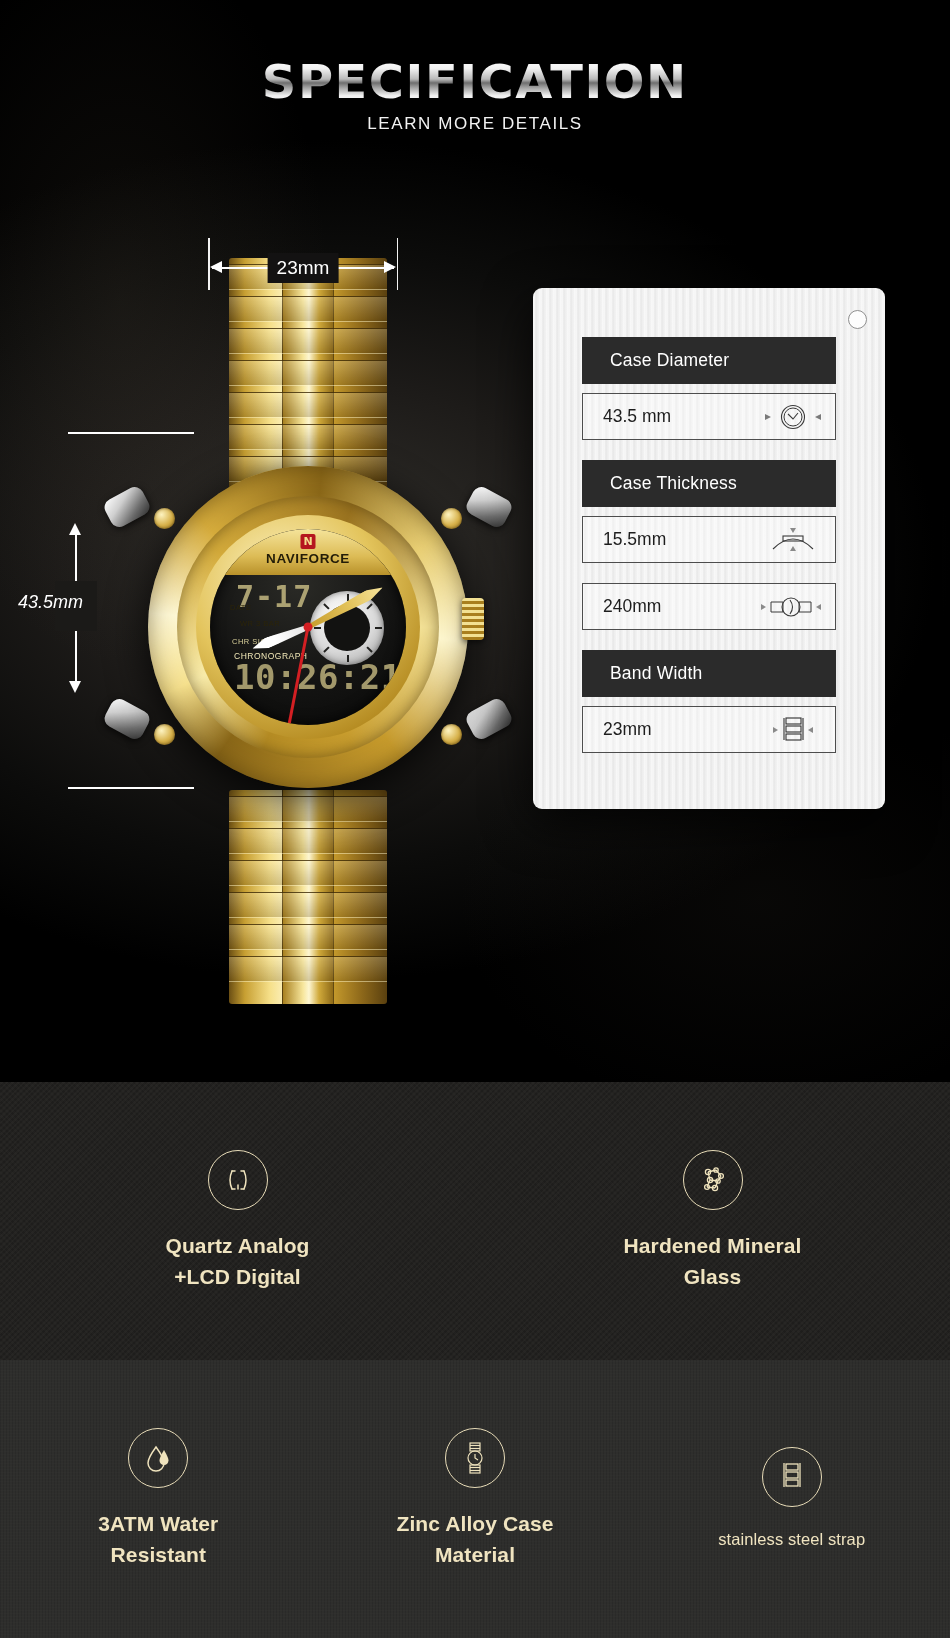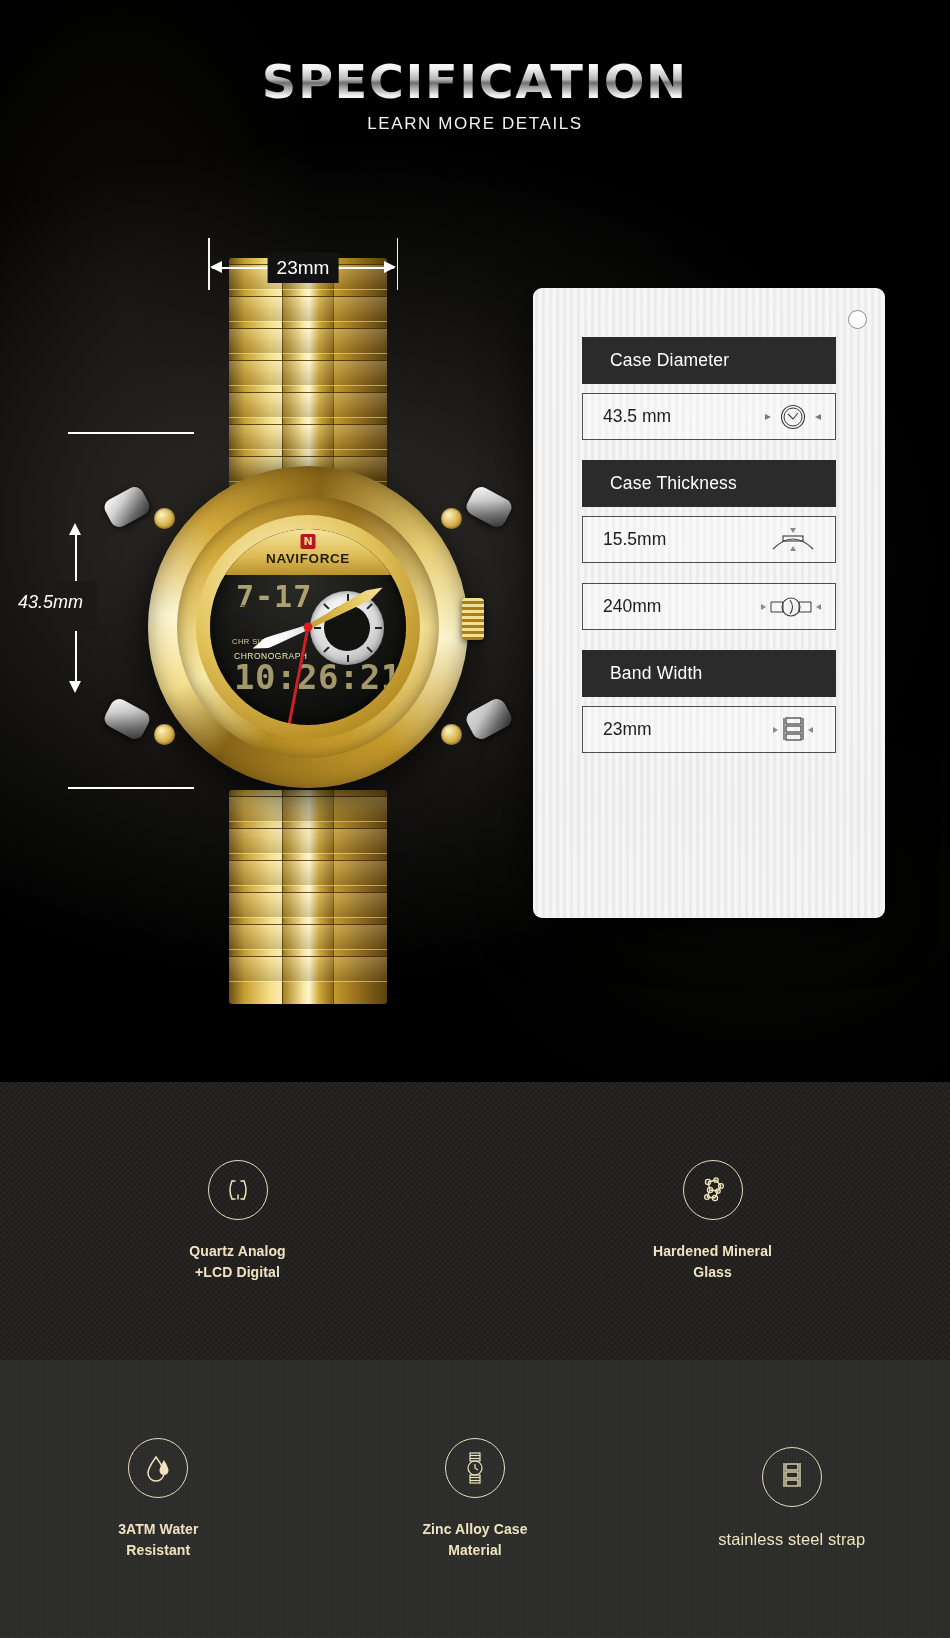--- a/index.html
+++ b/index.html
@@ -215,21 +215,21 @@
   .dim-v-label {
     position: absolute; left: 18px; top: 592px; color: #fff; font-size: 18px; white-space: nowrap; font-style: italic;
   }
 
   .leader { position: absolute; height: 1.6px; background: #fff; }
   .leader-1 { left: 68px; top: 432px; width: 126px; }
   .leader-2 { left: 68px; top: 787px; width: 126px; }
 
   
   .spec-panel {
-    position: absolute; left: 533px; top: 288px; width: 352px; height: 630px;
+    position: absolute; left: 533px; top: 288px; width: 352px; height: 521px;
     border-radius: 9px;
     background:
       repeating-linear-gradient(90deg,
         rgba(255,255,255,.95) 0px, rgba(236,236,236,.92) 1px, rgba(255,255,255,.98) 2px,
         rgba(214,214,214,.88) 3px, rgba(250,250,250,.96) 4px, rgba(226,226,226,.9) 5px,
         rgba(255,255,255,.99) 6px, rgba(240,240,240,.93) 7px),
       linear-gradient(180deg, #fbfbfb 0%, #e6e6e6 28%, #f7f7f7 55%, #dcdcdc 82%, #f0f0f0 100%);
     box-shadow: 0 14px 48px rgba(0,0,0,.75);
   }
   .panel-hole {
@@ -269,21 +269,21 @@
   }
   .feat-cell {
     flex: 1; display: flex; flex-direction: column; align-items: center;
     justify-content: center; gap: 21px; padding: 0 10px;
   }
   .feat-icon {
     width: 60px; height: 60px; border: 1.5px solid #e8dcb8; border-radius: 50%;
     display: flex; align-items: center; justify-content: center;
   }
   .feat-label {
-    text-align: center; color: #f0e4c0; font-size: 14px; line-height: 1.45;
+    text-align: center; color: #f0e4c0; font-size: 21px; line-height: 1.45;
     font-weight: bold; letter-spacing: .1px;
   }
   .feat-label.thin { font-weight: normal; font-size: 16.5px; }
 </style>
 </head>
 <body>
 
 <div class="hero">
 
   <div class="title-wrap">

